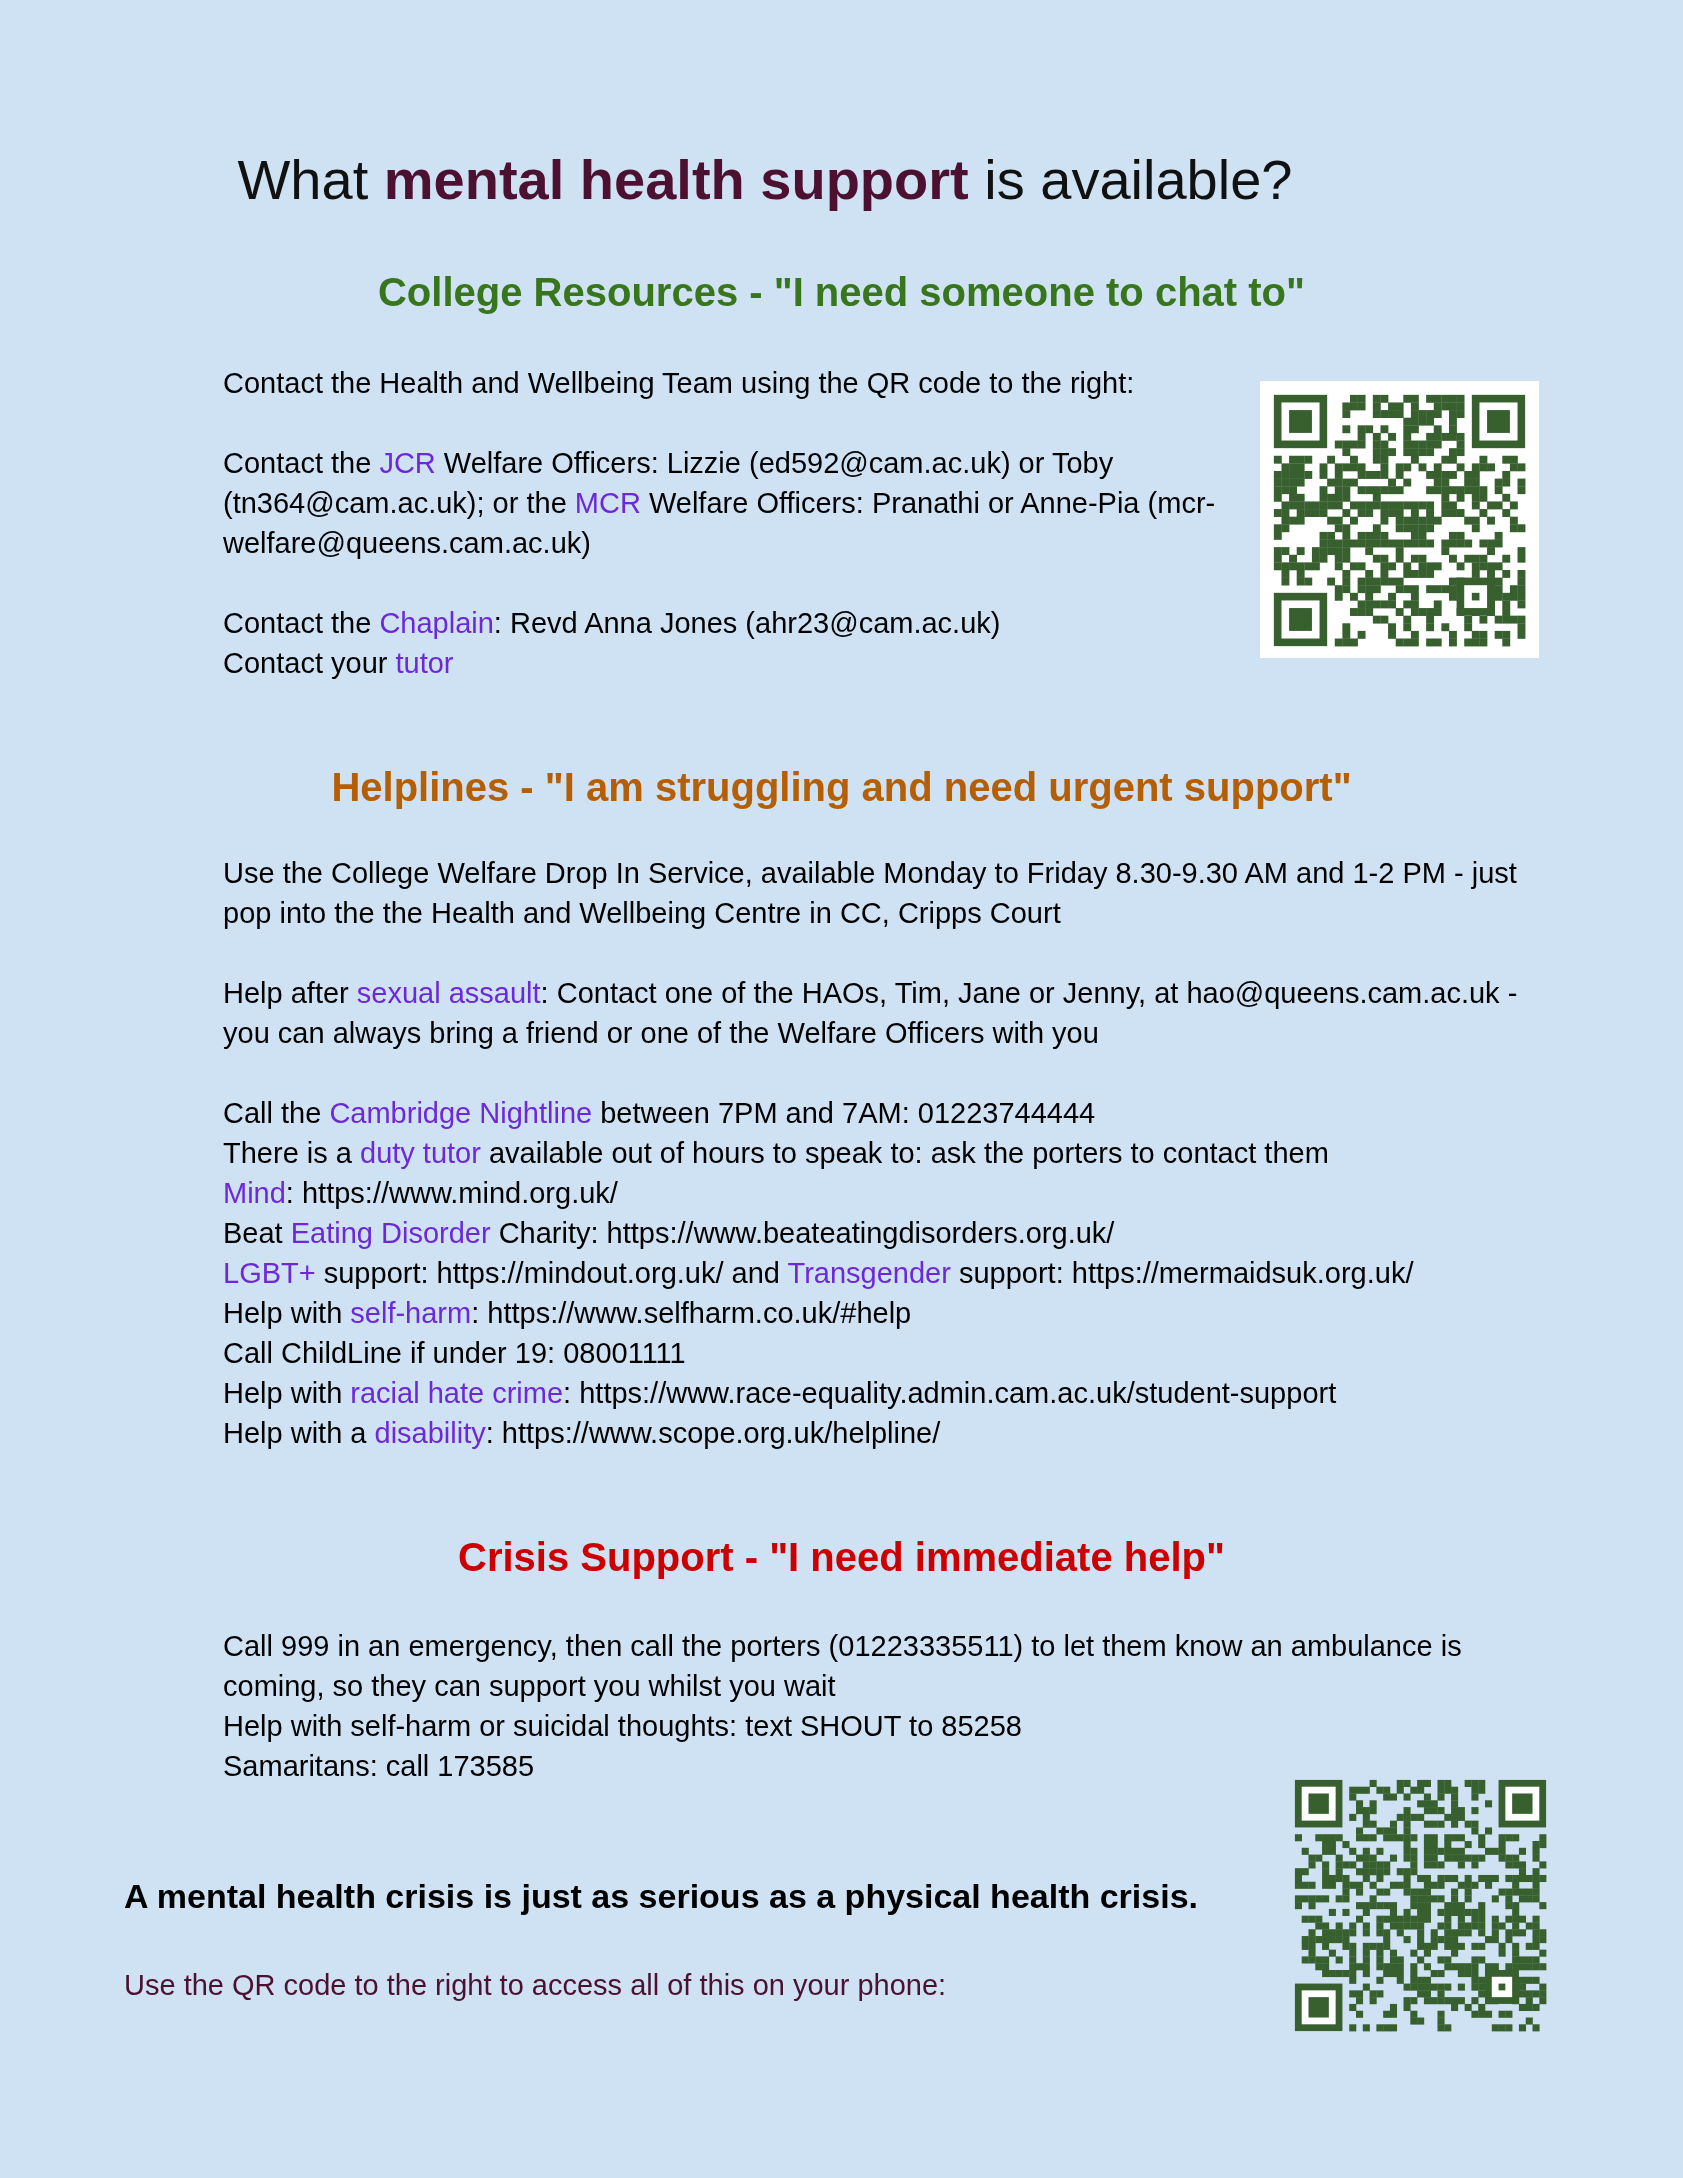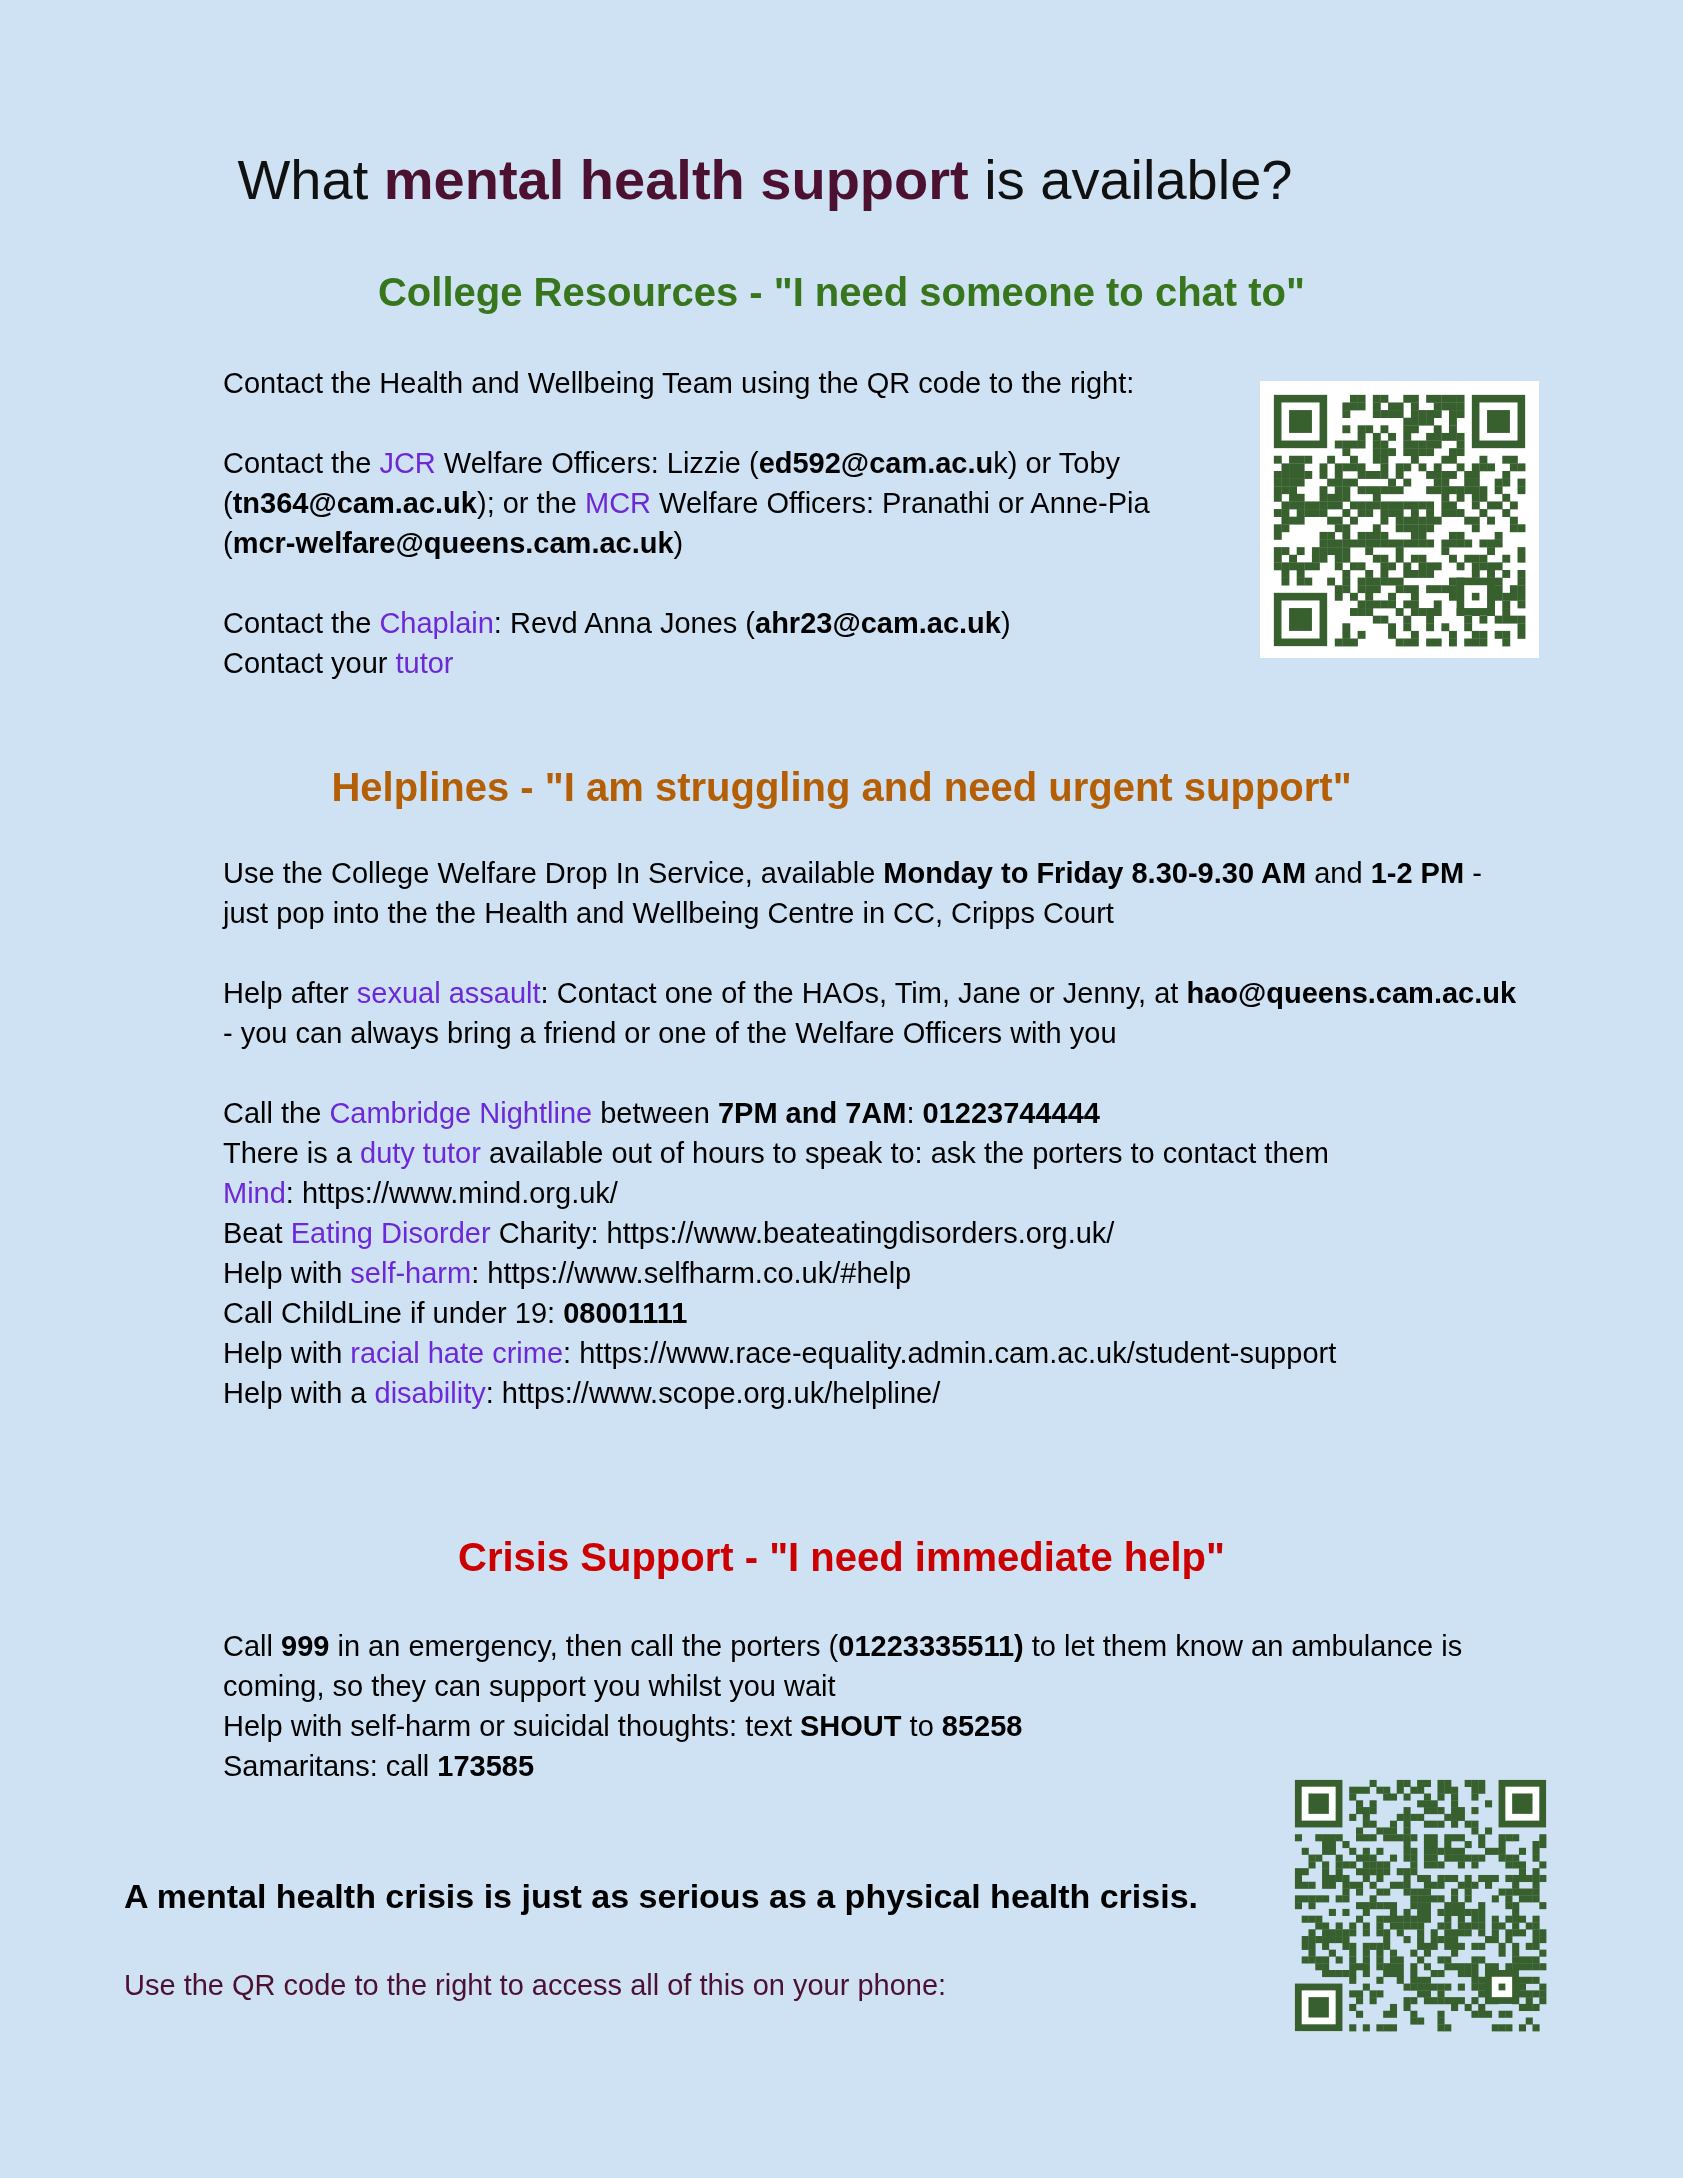--- a/index.html
+++ b/index.html
@@ -52,21 +52,21 @@
       line-height: 40px;
       color: #000000;
     }
     .block p {
       margin: 0;
     }
     .link {
       color: #6d28d9;
     }
     b, .bold {
-      font-weight: bold;
+      font-weight: normal;
     }
     .college-block { top: 363px; width: 1000px; }
     .help-block { top: 853px; width: 1307px; }
     .crisis-block { top: 1626px; width: 1307px; }
     .gap { height: 40px; }
 
     .statement {
       position: absolute;
       left: 124px;
       top: 1874px;
@@ -609,20 +609,21 @@
 
 <div class="block help-block">
   <p><span>Use the College Welfare Drop In Service, available </span><b>Monday to Friday 8.30-9.30 AM</b><span> and </span><b>1-2 PM</b><span> - just pop into the the Health and Wellbeing Centre in CC, Cripps Court</span></p>
   <div class="gap"></div>
   <p><span>Help after </span><span class="link">sexual assault</span><span>: Contact one of the HAOs, Tim, Jane or Jenny, at </span><b>hao@queens.cam.ac.uk</b><span> - you can always bring a friend or one of the Welfare Officers with you</span></p>
   <div class="gap"></div>
   <p><span>Call the </span><span class="link">Cambridge Nightline</span><span> between </span><b>7PM and 7AM</b><span>: </span><b>01223744444</b></p>
   <p><span>There is a </span><span class="link">duty tutor</span><span> available out of hours to speak to: ask the porters to contact them</span></p>
   <p><span class="link">Mind</span><span>: https://www.mind.org.uk/</span></p>
   <p><span>Beat </span><span class="link">Eating Disorder</span><span> Charity: https://www.beateatingdisorders.org.uk/</span></p>
+  <p><span class="link">LGBT+</span><span> support: https://mindout.org.uk/ and </span><span class="link">Transgender</span><span> support: https://mermaidsuk.org.uk/</span></p>
   <p><span>Help with </span><span class="link">self-harm</span><span>: https://www.selfharm.co.uk/#help</span></p>
   <p><span>Call ChildLine if under 19: </span><b>08001111</b></p>
   <p><span>Help with </span><span class="link">racial hate crime</span><span>: https://www.race-equality.admin.cam.ac.uk/student-support</span></p>
   <p><span>Help with a </span><span class="link">disability</span><span>: https://www.scope.org.uk/helpline/</span></p>
 </div>
 
 <h2 class="section-heading h-crisis">Crisis Support - "I need immediate help"</h2>
 
 <div class="block crisis-block">
   <p><span>Call </span><b>999</b><span> in an emergency, then call the porters (</span><b>01223335511)</b><span> to let them know an ambulance is coming, so they can support you whilst you wait</span></p>

